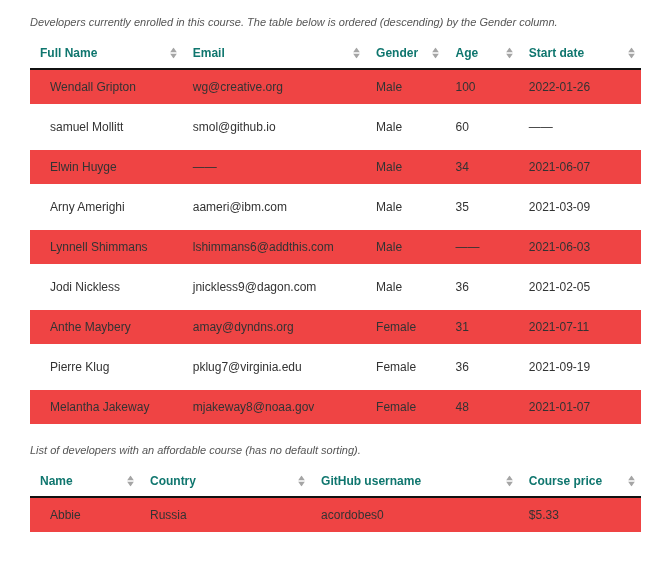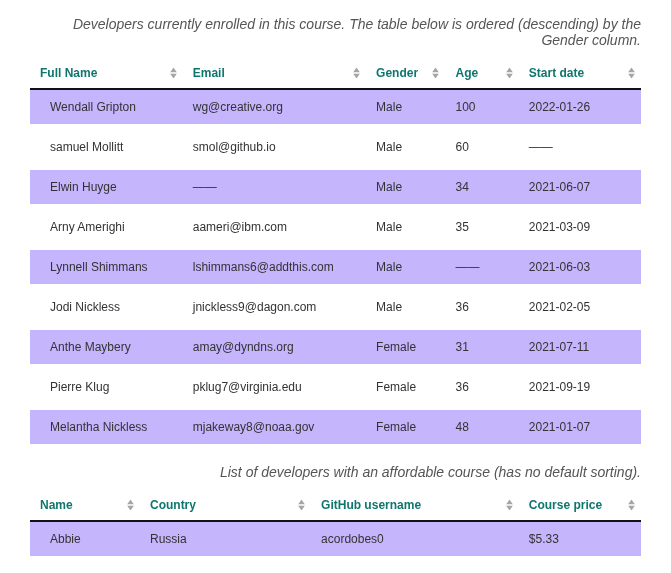--- a/index.html
+++ b/index.html
@@ -8,24 +8,24 @@
     font-family: "Segoe UI", "Helvetica Neue", Arial, sans-serif;
     font-size: 12px;
     color: #333;
     background: #fff;
   }
   .page {
     width: 671px;
     padding: 10px 30px 0 30px;
   }
   .caption {
-    text-align: right;
+    text-align: left;
     font-style: italic;
     color: #555;
-    font-size: 14px;
+    font-size: 11px;
     padding: 6px 0 10px 0;
   }
   table {
     width: 100%;
     border-collapse: collapse;
     table-layout: fixed;
   }
   thead th {
     text-align: left;
     font-weight: 700;
@@ -35,21 +35,21 @@
     border-bottom: 2px solid #111;
     position: relative;
     cursor: pointer;
     user-select: none;
   }
   tbody td {
     padding: 10px 10px;
     font-size: 12px;
     color: #333;
     border-bottom: 6px solid #fff;
-    background: #c4b5fd;
+    background: #ef4444;
   }
   tbody tr:nth-child(even) td { background: #fff; }
   tbody td:first-child { padding-left: 20px; }
   .sort-icons {
     position: absolute;
     right: 6px;
     top: 50%;
     transform: translateY(-50%);
     display: flex;
     flex-direction: column;
@@ -170,21 +170,21 @@
           <td>2021-07-11</td>
         </tr>
         <tr>
           <td>Pierre Klug</td>
           <td>pklug7@virginia.edu</td>
           <td>Female</td>
           <td>36</td>
           <td>2021-09-19</td>
         </tr>
         <tr>
-          <td>Melantha Nickless</td>
+          <td>Melantha Jakeway</td>
           <td>mjakeway8@noaa.gov</td>
           <td>Female</td>
           <td>48</td>
           <td>2021-01-07</td>
         </tr>
       </tbody>
   </table>
 
   <div class="section-gap"></div>
 

